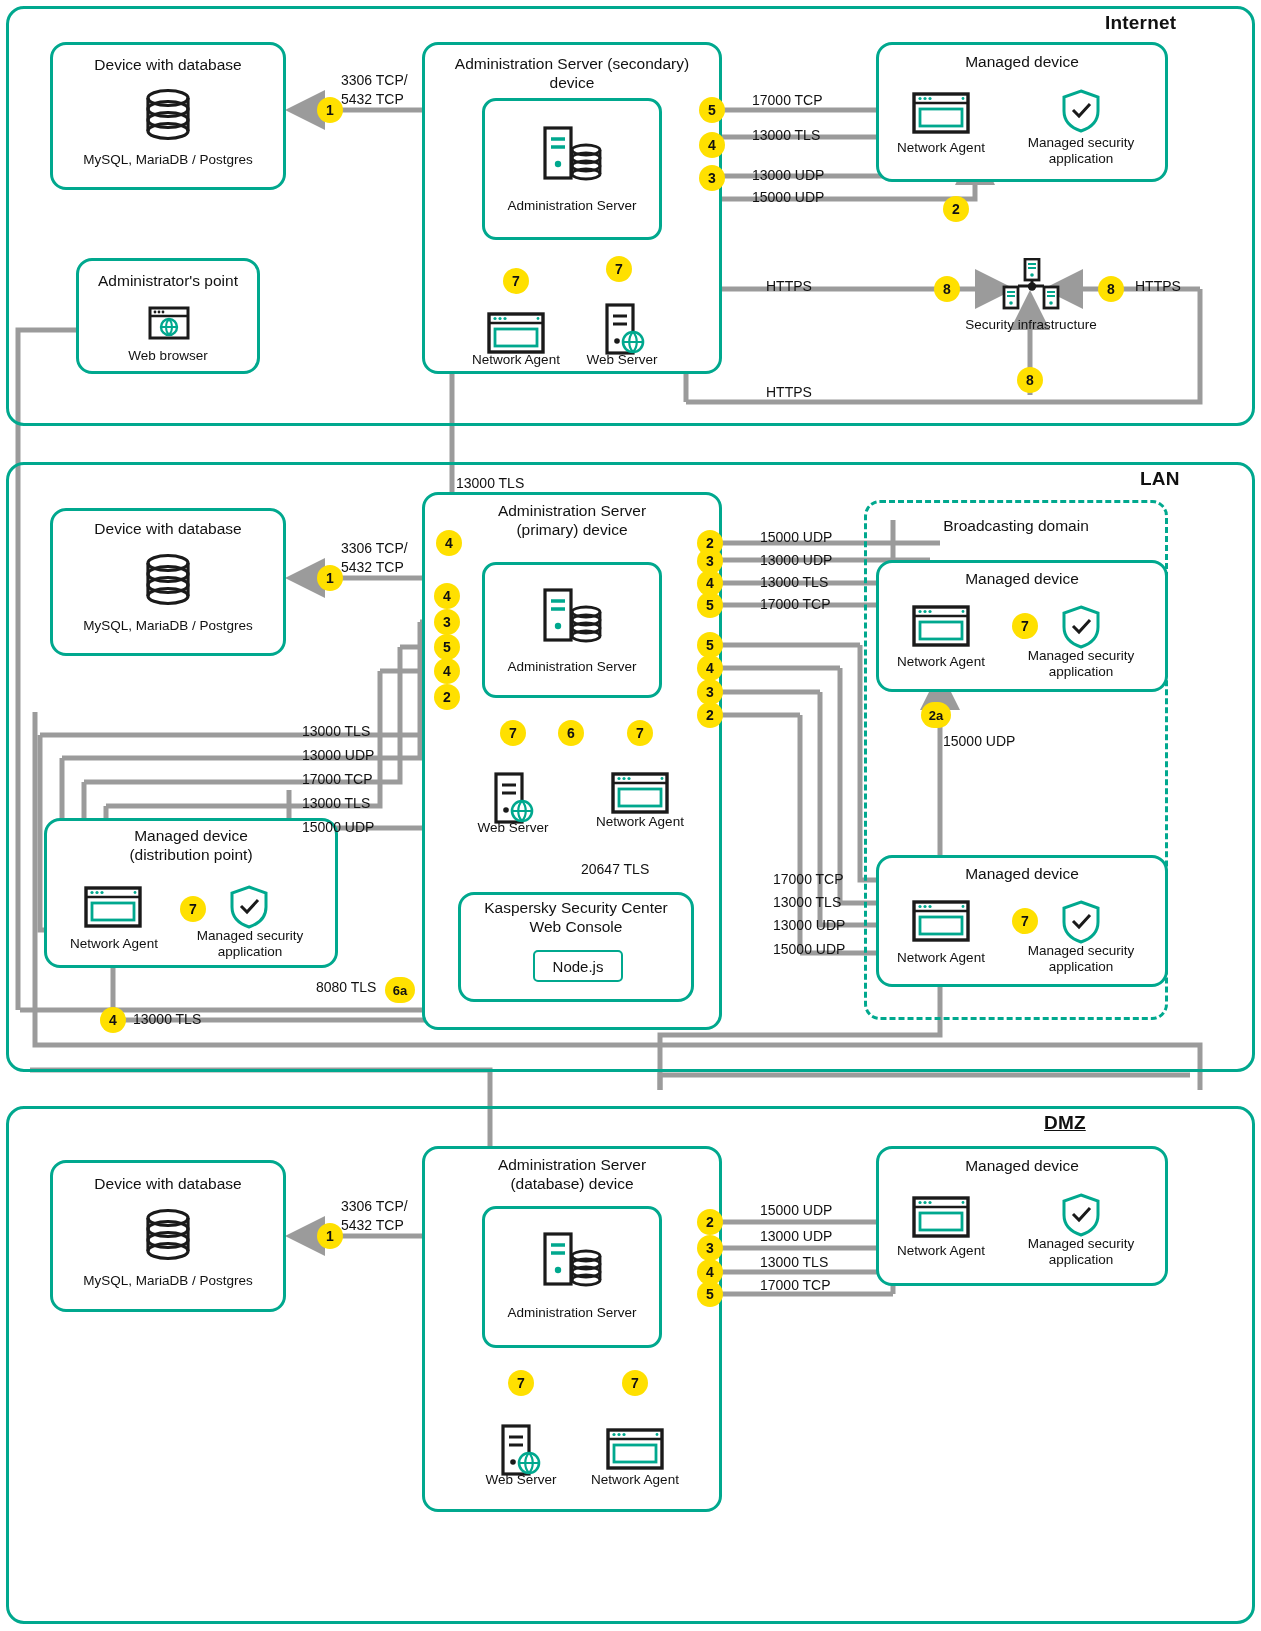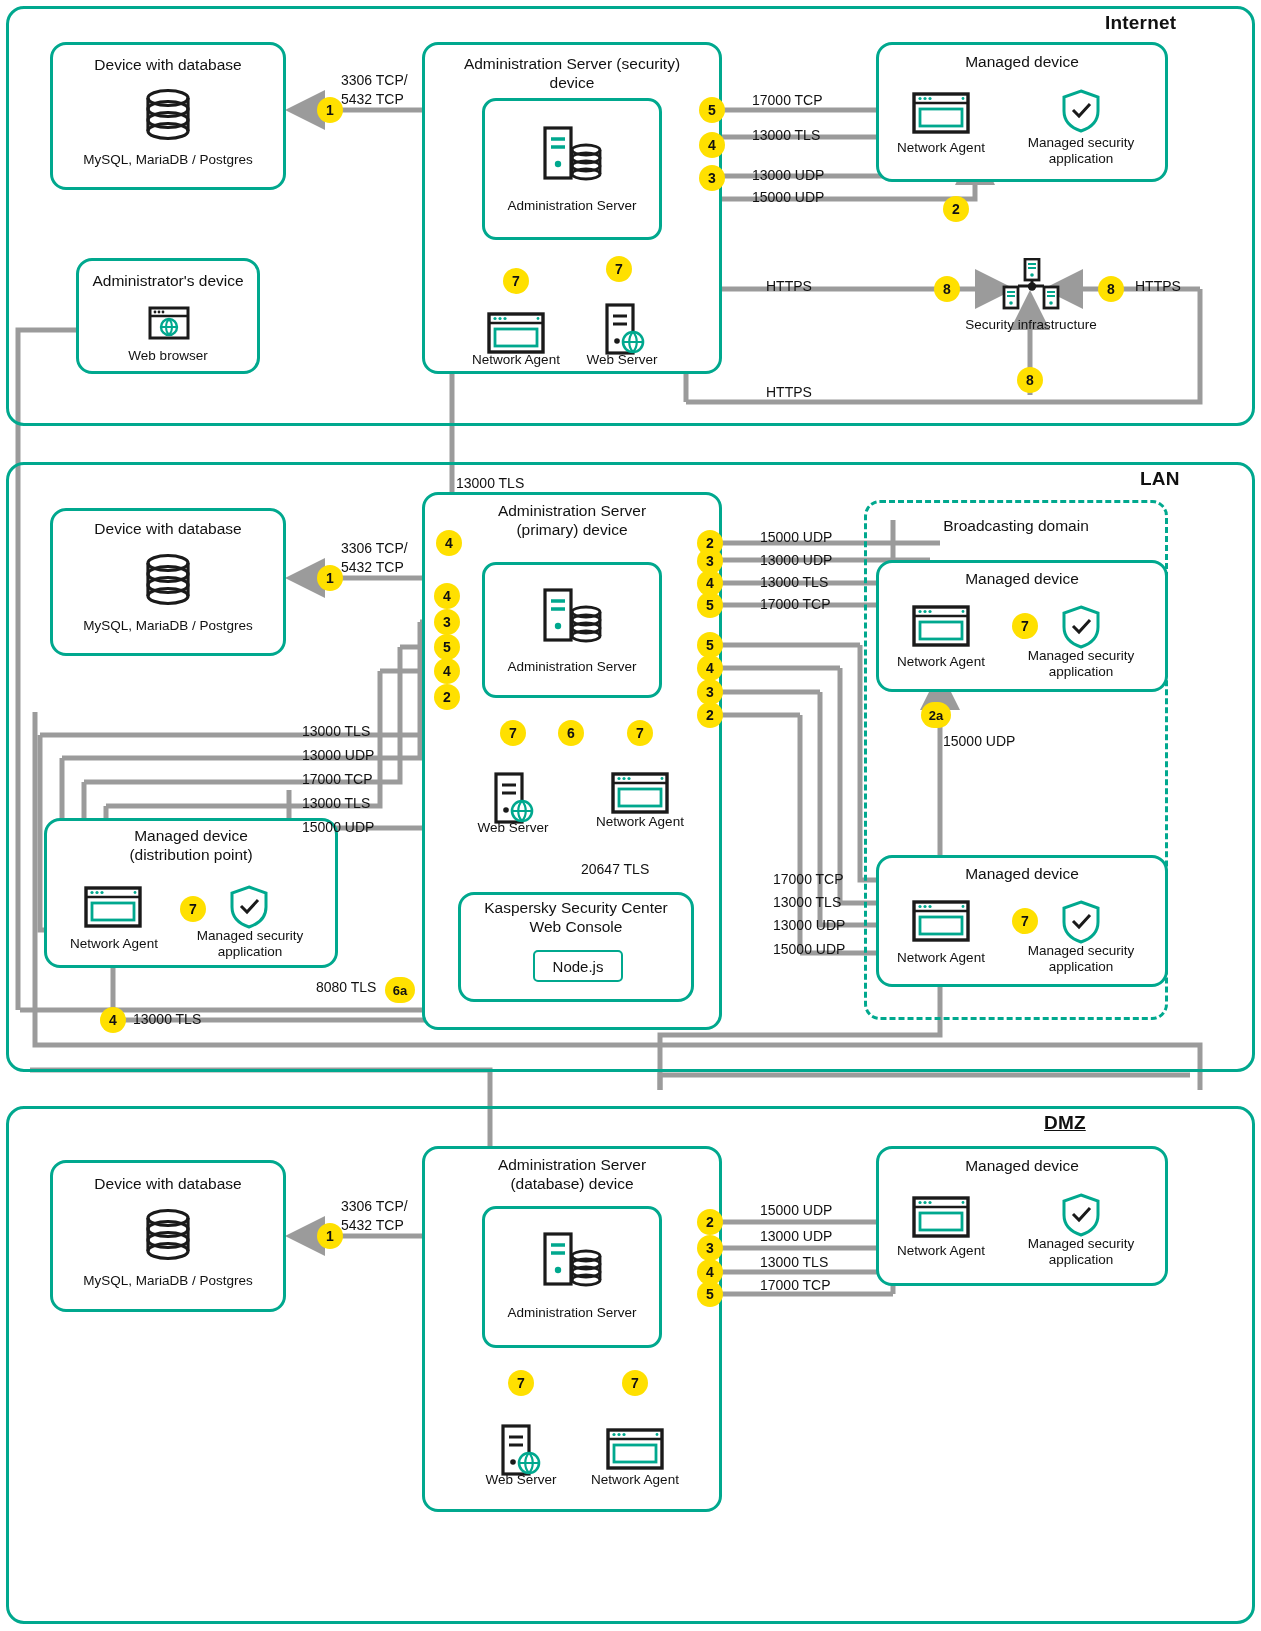--- a/index.html
+++ b/index.html
@@ -192,21 +192,21 @@
           <path d="M6,21 v11 M46,21 v11"></path>
       <ellipse cx="26" cy="32" rx="20" ry="7.5"></ellipse>
           <path d="M6,32 v11 M46,32 v11"></path>
       <ellipse cx="26" cy="43" rx="20" ry="7.5"></ellipse>
     </g>
       </svg>
   </div>
   <div class="cap" style="left:50px;top:152px;width:236px;">MySQL, MariaDB / Postgres</div>
 
   <div class="box" style="left:422px;top:42px;width:300px;height:332px;"></div>
-  <div class="box-title" style="left:422px;top:54px;width:300px;">Administration Server (security)</div>
+  <div class="box-title" style="left:422px;top:54px;width:300px;">Administration Server (secondary)</div>
   <div class="box-title" style="left:422px;top:73px;width:300px;">device</div>
 
   <div class="box inner" style="left:482px;top:98px;width:180px;height:142px;"></div>
   <div class="icon" style="left:542px;top:124px;">
     <svg width="62" height="62" viewBox="0 0 62 62">
       <rect x="3" y="4" width="26" height="50" fill="#fff" stroke="#1a1a1a" stroke-width="3.2"></rect>
       <path d="M9,15 h14 M9,23 h14" stroke="#00a88e" stroke-width="3.4"></path>
       <circle cx="16" cy="40" r="3.2" fill="#00a88e"></circle>
       <g fill="none" stroke="#1a1a1a" stroke-width="2.8">
         <ellipse cx="44" cy="26" rx="14" ry="5"></ellipse>
@@ -241,21 +241,21 @@
       <rect x="3" y="2" width="26" height="48" fill="#fff" stroke="#1a1a1a" stroke-width="3.2"></rect>
       <path d="M9,13 h14 M9,21 h14" stroke="#1a1a1a" stroke-width="3.2"></path>
       <circle cx="13" cy="38" r="2.8" fill="#1a1a1a"></circle>
       <circle cx="29" cy="39" r="10" fill="#fff" stroke="#00a88e" stroke-width="2.6"></circle>
       <path d="M19,39 h20 M29,29 c5,5 5,15 0,20 M29,29 c-5,5 -5,15 0,20" fill="none" stroke="#00a88e" stroke-width="2.2"></path>
     </svg>
   </div>
   <div class="cap" style="left:562px;top:352px;width:120px;">Web Server</div>
 
   <div class="box" style="left:76px;top:258px;width:184px;height:116px;"></div>
-  <div class="box-title" style="left:76px;top:271px;width:184px;">Administrator's device</div>
+  <div class="box-title" style="left:76px;top:271px;width:184px;">Administrator's point</div>
   <div class="icon" style="left:148px;top:306px;">
     <svg width="42" height="34" viewBox="0 0 42 34">
       <rect x="2" y="2" width="38" height="30" fill="#fff" stroke="#1a1a1a" stroke-width="3"></rect>
       <path d="M2,10 h38" stroke="#1a1a1a" stroke-width="2.4"></path>
       <g fill="#1a1a1a">
           <circle cx="7" cy="6" r="1.4"></circle>
           <circle cx="11" cy="6" r="1.4"></circle>
           <circle cx="15" cy="6" r="1.4"></circle>
         </g>
       <circle cx="21" cy="21" r="8" fill="none" stroke="#00a88e" stroke-width="2.4"></circle>

